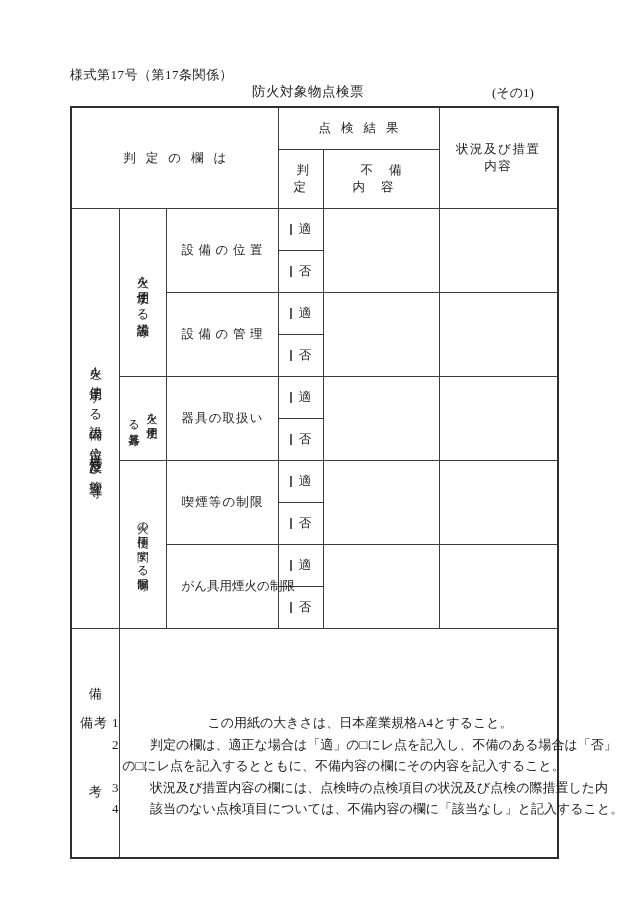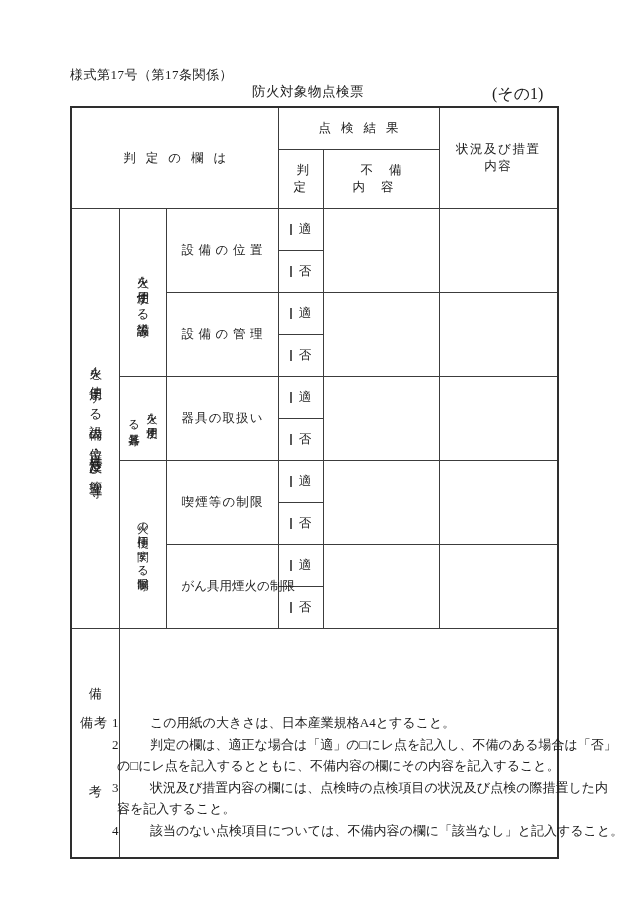--- a/index.html
+++ b/index.html
@@ -14,21 +14,21 @@
   .form-code {
     position: absolute; left: 70px; top: 66px;
     font-size: 13px; letter-spacing: 0.5px;
   }
   .doc-title {
     position: absolute; left: 252px; top: 83px;
     font-size: 13.5px; letter-spacing: 0.5px;
   }
   .page-label {
     position: absolute; left: 492px; top: 84px;
-    font-size: 16px;
+    font-size: 13px;
   }
 
   table.main {
     position: absolute; left: 70px; top: 106px;
     width: 487px;
     border-collapse: collapse;
     table-layout: fixed;
     border: 2px solid #2e2e2e;
   }
   table.main td {
@@ -91,20 +91,21 @@
 
   .bikou-chars {
     display: flex; flex-direction: column; align-items: center;
     justify-content: center; gap: 80px; height: 100%;
     font-size: 13px;
   }
 
   .notes {
     position: absolute; left: 70px; top: 712px; width: 500px;
     font-size: 13px;
+    text-align: center;
   }
   .nline { position: relative; height: 21.5px; line-height: 21.5px; white-space: nowrap; }
   .nb { position: absolute; left: 10px; letter-spacing: 1px; }
   .nn { position: absolute; left: 42px; }
   .nt.t1 { display: inline-block; margin-left: 80px; }
   .nt.t2 { display: inline-block; margin-left: 47px; }
 </style>
 </head>
 <body>
 
@@ -311,19 +312,16 @@
     <span class="nt t1">判定の欄は、適正な場合は「適」の□にレ点を記入し、不備のある場合は「否」</span>
   </div>
   <div class="nline">
     <span class="nt t2">の□にレ点を記入するとともに、不備内容の欄にその内容を記入すること。</span>
   </div>
   <div class="nline">
     <span class="nn">3</span>
     <span class="nt t1">状況及び措置内容の欄には、点検時の点検項目の状況及び点検の際措置した内</span>
   </div>
   <div class="nline">
-    <span class="nt t2">容を記入すること。</span>
-  </div>
-  <div class="nline">
     <span class="nn">4</span>
     <span class="nt t1">該当のない点検項目については、不備内容の欄に「該当なし」と記入すること。</span>
   </div>
 </div>
 
 </body></html>

